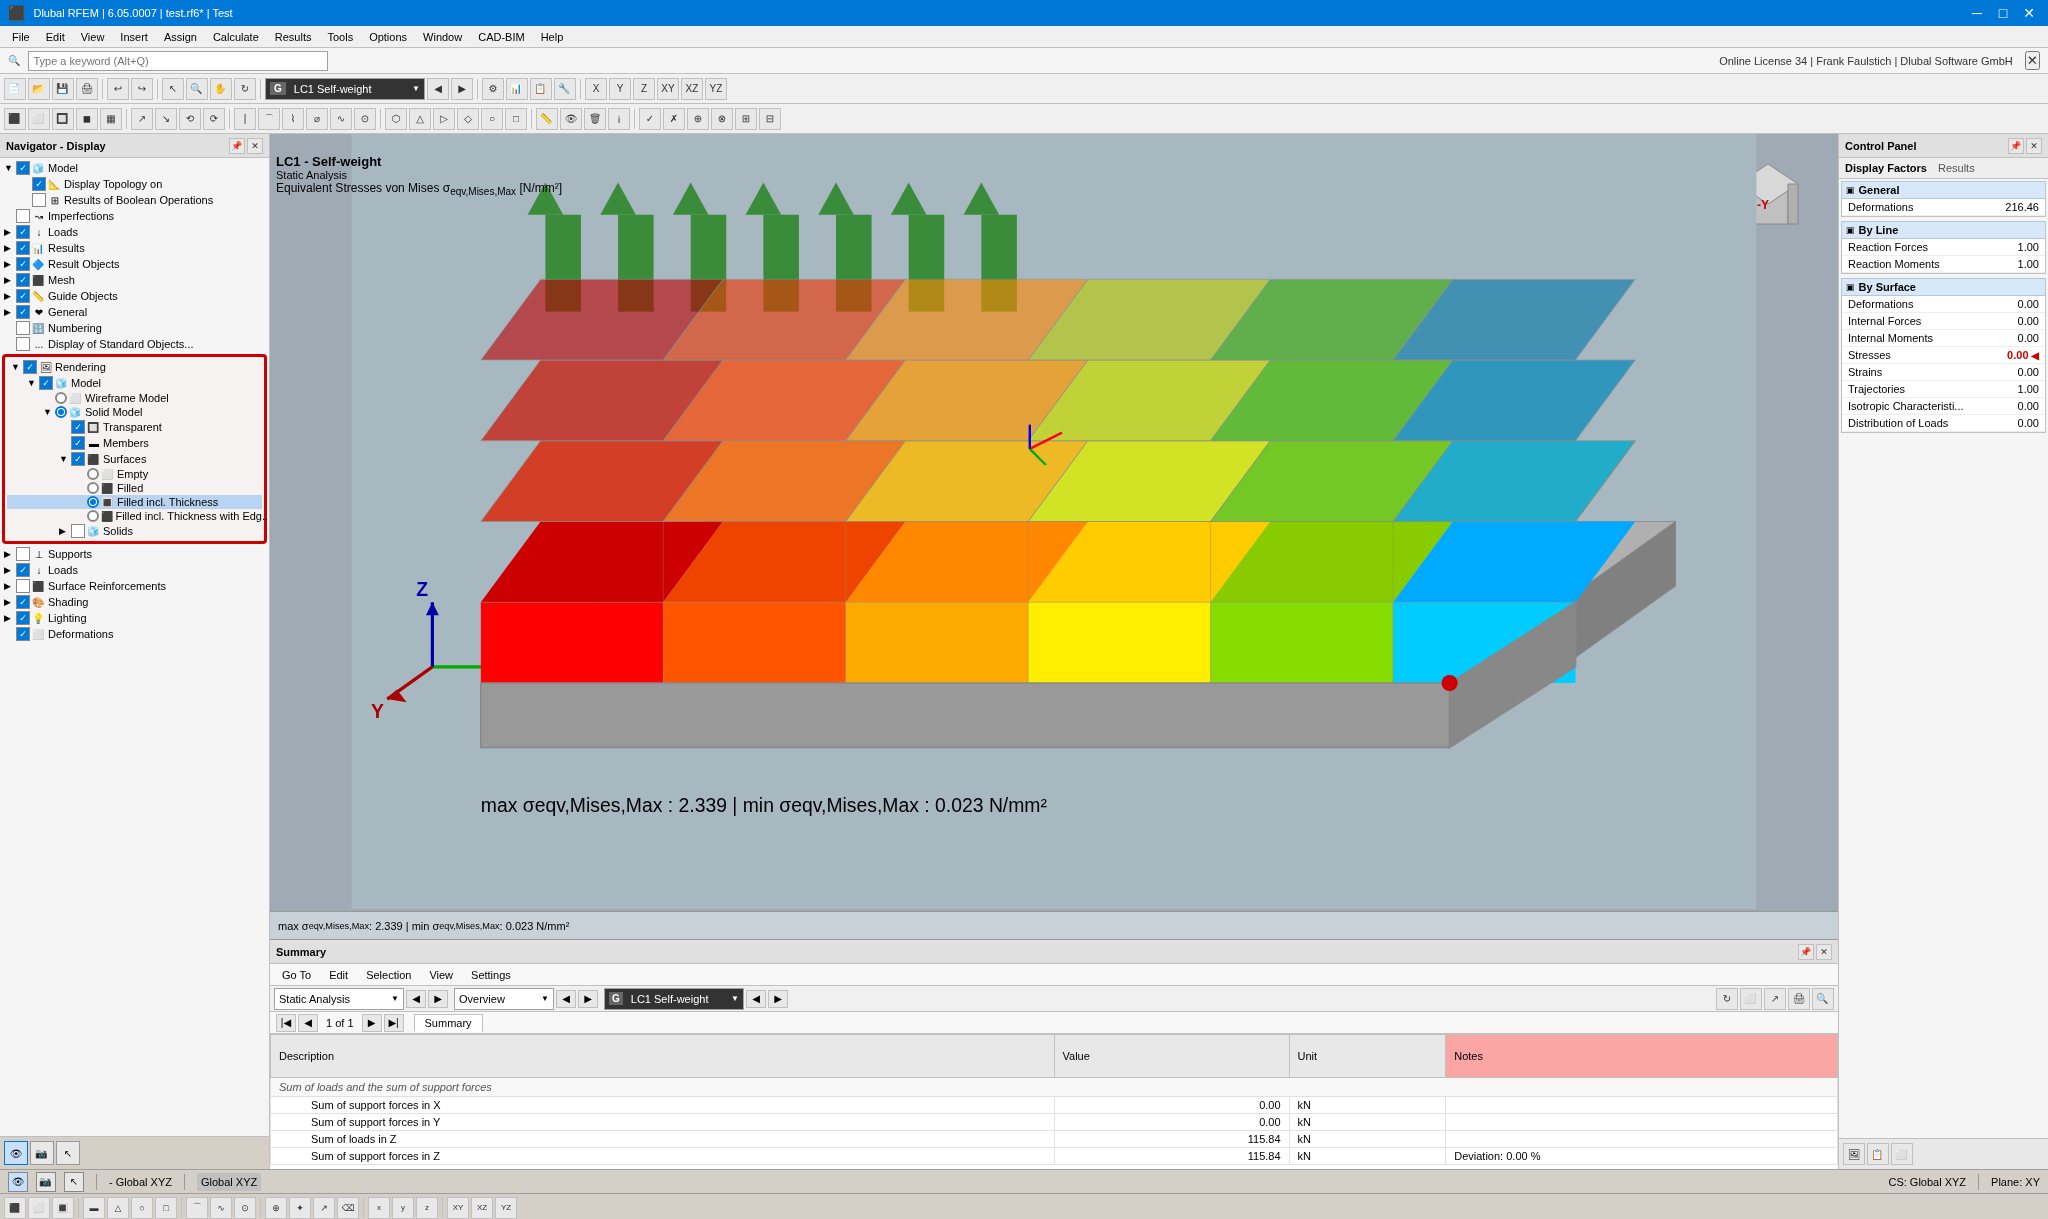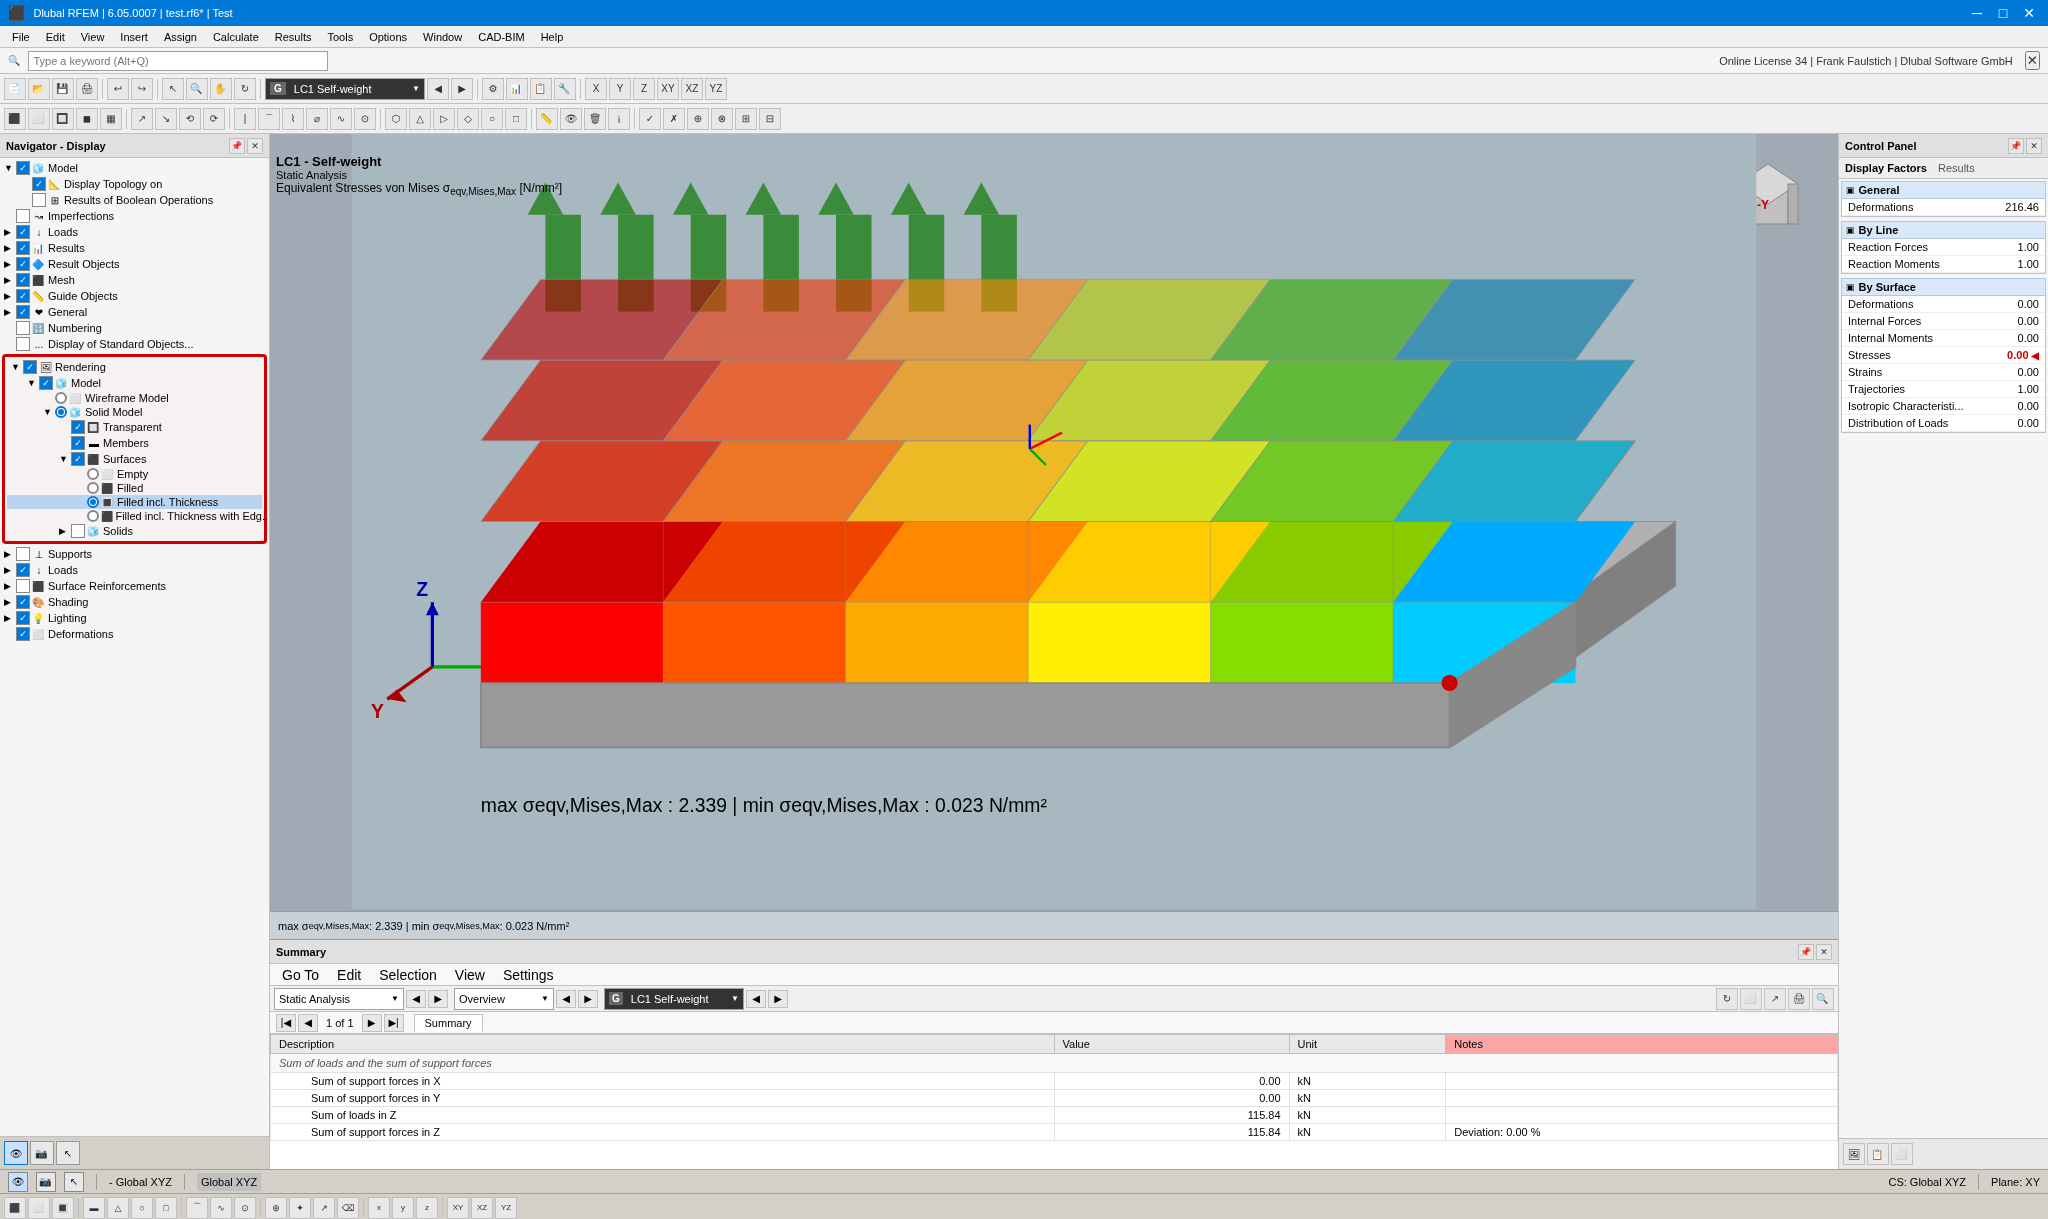--- a/index.html
+++ b/index.html
@@ -62,21 +62,21 @@
 
     
     #control-panel { width: 210px; background: #f5f5f5; border-left: 1px solid #c0c0c0; display: flex; flex-direction: column; }
     #cp-header { background: #e0e0e0; height: 24px; display: flex; align-items: center; padding: 0 6px; border-bottom: 1px solid #c0c0c0; font-weight: bold; justify-content: space-between; }
     #cp-content { flex: 1; overflow-y: auto; padding: 4px; }
 
     
     #summary-panel { height: 230px; background: white; border-top: 1px solid #c0c0c0; display: flex; flex-direction: column; }
     #summary-header { background: #e0e0e0; height: 24px; display: flex; align-items: center; padding: 0 6px; border-bottom: 1px solid #c0c0c0; font-weight: bold; justify-content: space-between; }
     #summary-menubar { height: 22px; display: flex; align-items: center; padding: 0 4px; border-bottom: 1px solid #c0c0c0; gap: 2px; background: #f8f8f8; }
-    .summary-menu-item { padding: 2px 8px; cursor: pointer; font-size: 14px; }
+    .summary-menu-item { padding: 2px 8px; cursor: pointer; font-size: 11px; }
     #summary-table { width: 100%; border-collapse: collapse; font-size: 11px; }
     #summary-table th { background: #e8e8e8; padding: 3px 8px; text-align: left; border: 1px solid #c0c0c0; font-weight: normal; }
     #summary-table td { padding: 2px 8px; border: 1px solid #e0e0e0; }
 
     
     #status-bar { background: #d4d0c8; height: 24px; display: flex; align-items: center; padding: 0 8px; border-top: 1px solid #c0c0c0; gap: 8px; font-size: 11px; }
     .status-sep { width: 1px; height: 16px; background: #999; margin: 0 4px; }
 
     .nav-bottom-icons { display: flex; gap: 2px; padding: 4px; background: #d4d0c8; border-top: 1px solid #c0c0c0; }
     .nb-icon { width: 24px; height: 24px; background: #e8e8e8; border: 1px solid #999; display: flex; align-items: center; justify-content: center; cursor: pointer; font-size: 10px; }
@@ -630,21 +630,21 @@
         <button class="page-btn">▶</button>
         <button class="page-btn">▶|</button>
         <div class="summary-tab active" style="margin-left:8px;">Summary</div>
       </div>
 
       <div style="flex:1;overflow-y:auto;">
         <table id="summary-table" style="width:100%;border-collapse:collapse;font-size:11px;">
           <thead>
             <tr>
               <th style="background:#e8e8e8;padding:3px 8px;text-align:left;border:1px solid #c0c0c0;font-weight:normal;width:50%;">Description</th>
-              <th style="background:#e8e8e8;padding:3px 8px;text-align:left;border:1px solid #c0c0c0;font-weight:normal;width:15%;">Value</th>
+              <th style="background:#e8e8e8;padding:15px 8px;text-align:left;border:1px solid #c0c0c0;font-weight:normal;width:15%;">Value</th>
               <th style="background:#e8e8e8;padding:3px 8px;text-align:left;border:1px solid #c0c0c0;font-weight:normal;width:10%;">Unit</th>
               <th style="background:#fca5a5;padding:3px 8px;text-align:left;border:1px solid #c0c0c0;font-weight:normal;width:25%;">Notes</th>
             </tr>
           </thead>
           <tbody id="summary-tbody">
             <tr>
               <td colspan="4" style="padding:3px 8px;border:1px solid #e0e0e0;font-style:italic;color:#555;background:#f8f8f8;">Sum of loads and the sum of support forces</td>
             </tr>
               <tr>
       <td style="padding:2px 8px;padding-left:40px;border:1px solid #e0e0e0;">Sum of support forces in X</td>

